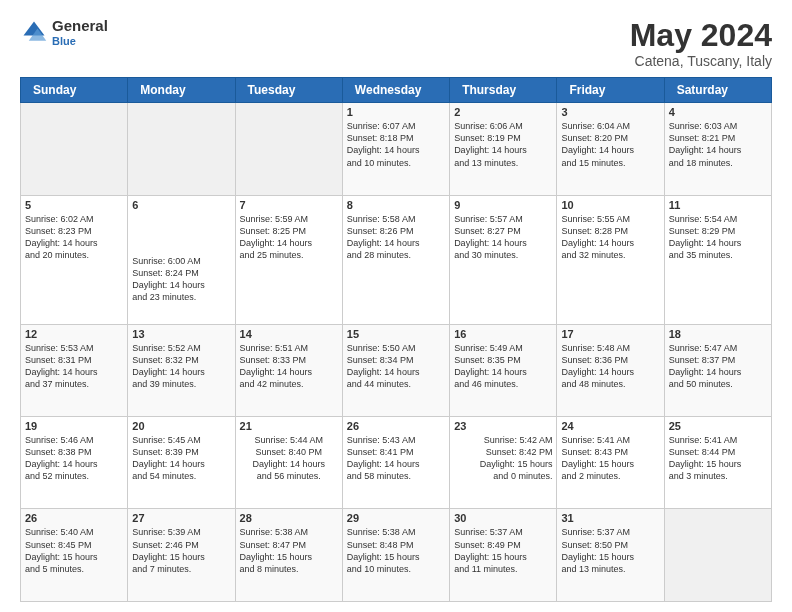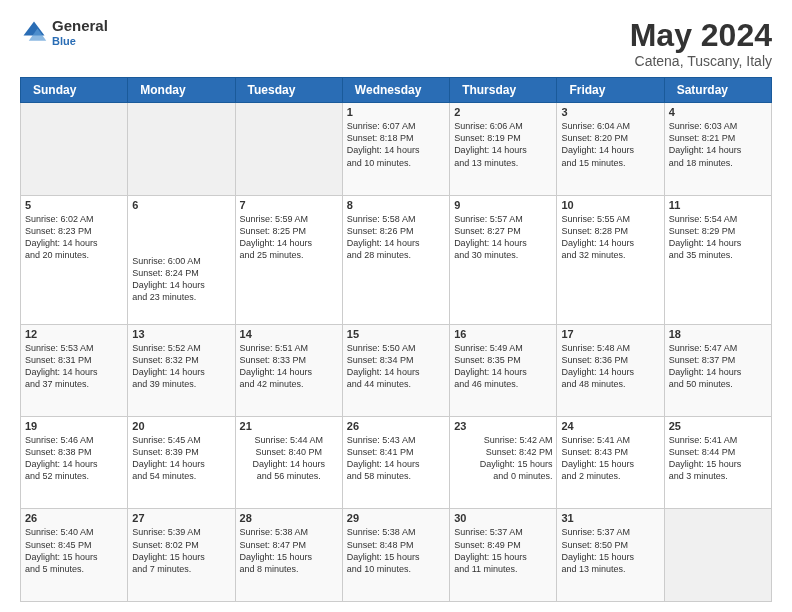--- a/index.html
+++ b/index.html
@@ -330,21 +330,21 @@
           <td>
             <span class="day-number">26</span>
             <div class="day-info" style="white-space: pre-line;">Sunrise: 5:40 AM
 Sunset: 8:45 PM
 Daylight: 15 hours
 and 5 minutes.</div>
           </td>
           <td>
             <span class="day-number">27</span>
             <div class="day-info" style="white-space: pre-line;">Sunrise: 5:39 AM
-Sunset: 8:02 PM
+Sunset: 2:46 PM
 Daylight: 15 hours
 and 7 minutes.</div>
           </td>
           <td>
             <span class="day-number">28</span>
             <div class="day-info" style="white-space: pre-line;">Sunrise: 5:38 AM
 Sunset: 8:47 PM
 Daylight: 15 hours
 and 8 minutes.</div>
           </td>

